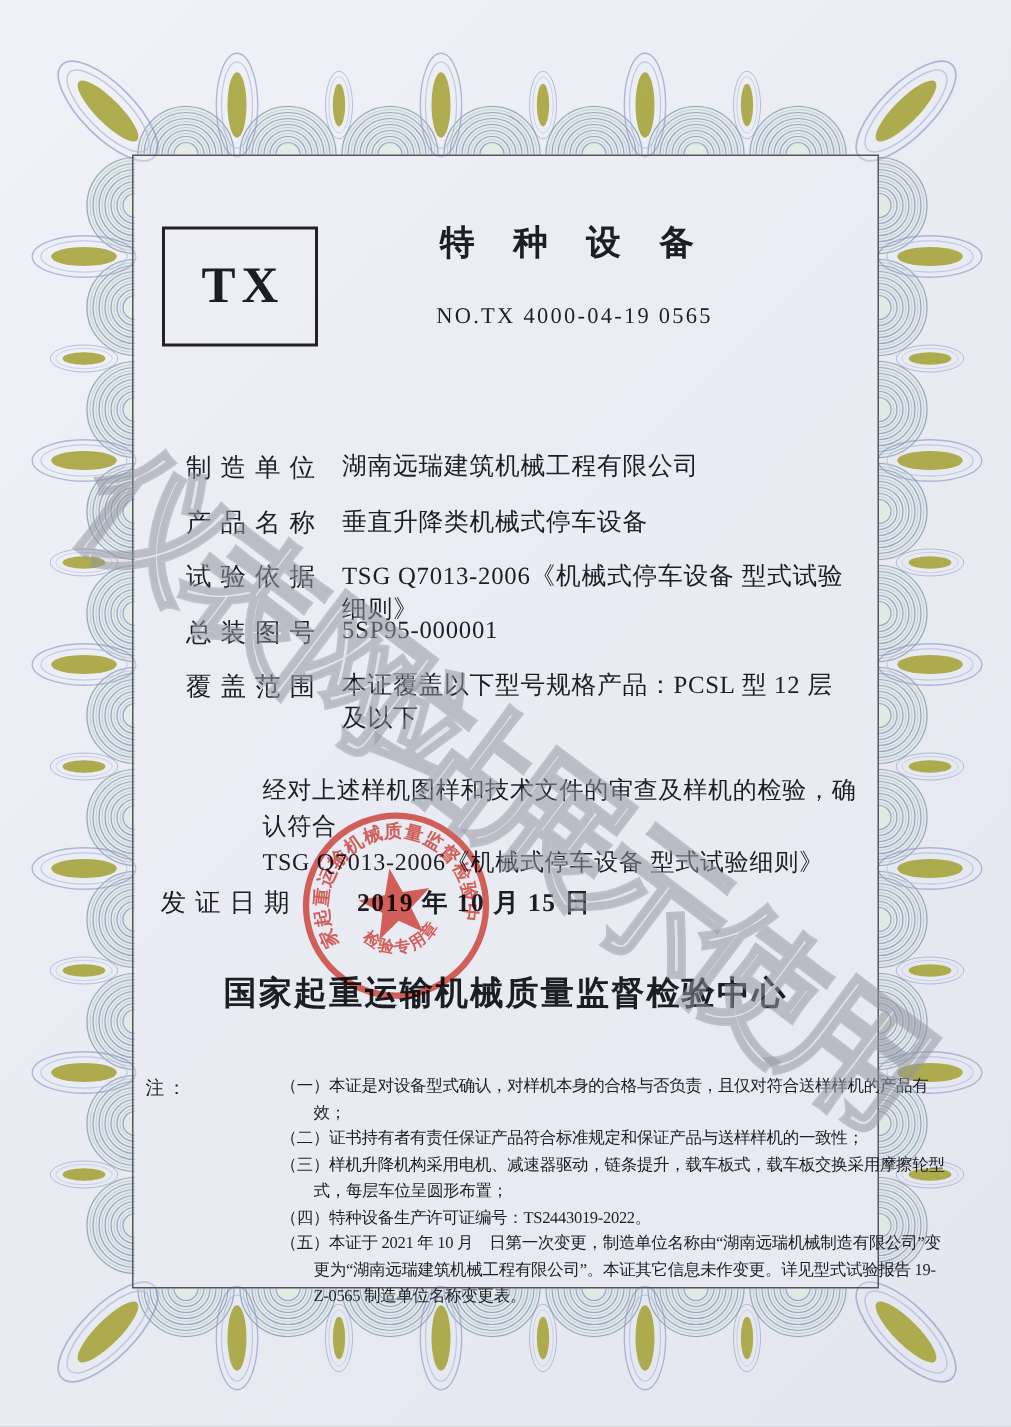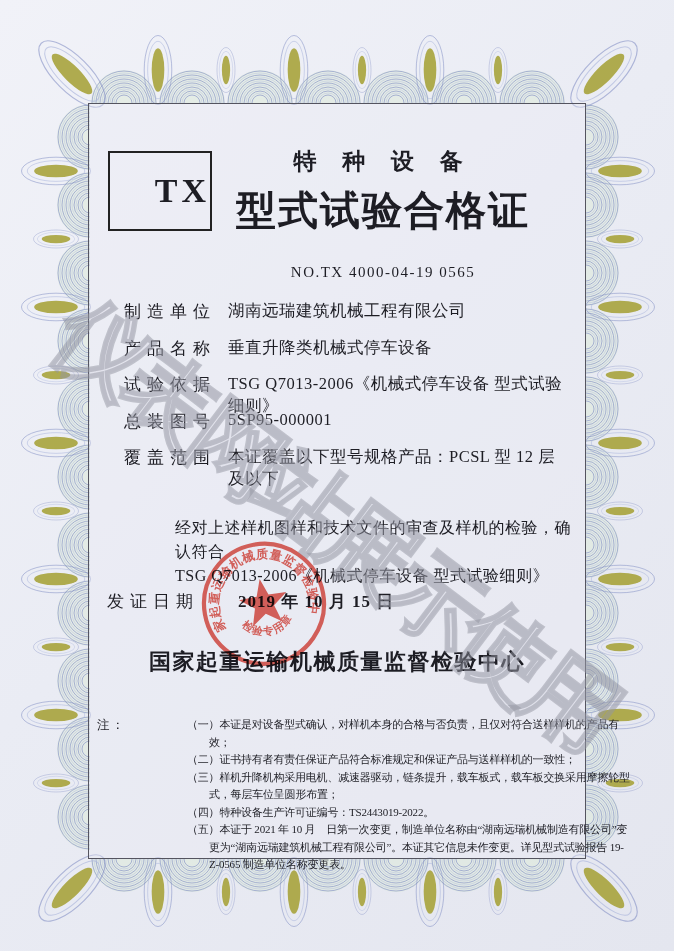--- a/index.html
+++ b/index.html
@@ -17,21 +17,21 @@
     -webkit-text-stroke:2.5px rgba(148,150,162,0.50);
     pointer-events:none;
   }
   .inner-box{
     position:absolute;left:88px;top:103px;width:498px;height:756px;z-index:2;
     border:1.5px solid #54545f;box-sizing:border-box;
     background:rgba(235,236,244,0.35);
   }
   .tx-box{
     position:absolute;left:19px;top:47px;width:100px;height:76px;
-    border:2px solid #222;display:flex;align-items:center;justify-content:flex-end;
+    border:2px solid #222;display:flex;align-items:center;justify-content:center;
   }
   .tx-box span{font-size:34px;font-weight:bold;letter-spacing:4px;padding-left:4px;}
   .titles{position:absolute;left:96px;right:4px;top:0;text-align:center;}
   .title-small{margin-top:42px;font-size:23px;letter-spacing:10px;font-weight:700;}
   .title-large{margin-top:6px;font-size:40px;font-weight:bold;letter-spacing:2px;}
   .cert-no{margin-top:26px;font-size:15px;letter-spacing:1.5px;}
   .fields{position:absolute;left:35px;top:196px;right:20px;}
   .field-row{height:36.5px;display:flex;align-items:flex-start;font-size:16.5px;}
   .field-label{flex:0 0 104px;letter-spacing:6px;font-size:17px;}
   .field-value{letter-spacing:0.5px;}
@@ -153,21 +153,20 @@
   <div class="watermark">仪表网站展示使用</div>
 
   <div class="inner-box">
 
     <div class="tx-box">
       <span>TX</span>
     </div>
 
     <div class="titles">
       <div class="title-small">特 种 设 备</div>
-      <div class="title-large">型式试验合格证</div>
       <div class="cert-no">NO.TX 4000-04-19 0565</div>
     </div>
 
     <div class="fields">
       <div class="field-row">
         <span class="field-label">制造单位</span>
         <span class="field-value">湖南远瑞建筑机械工程有限公司</span>
       </div>
       <div class="field-row">
         <span class="field-label">产品名称</span>

